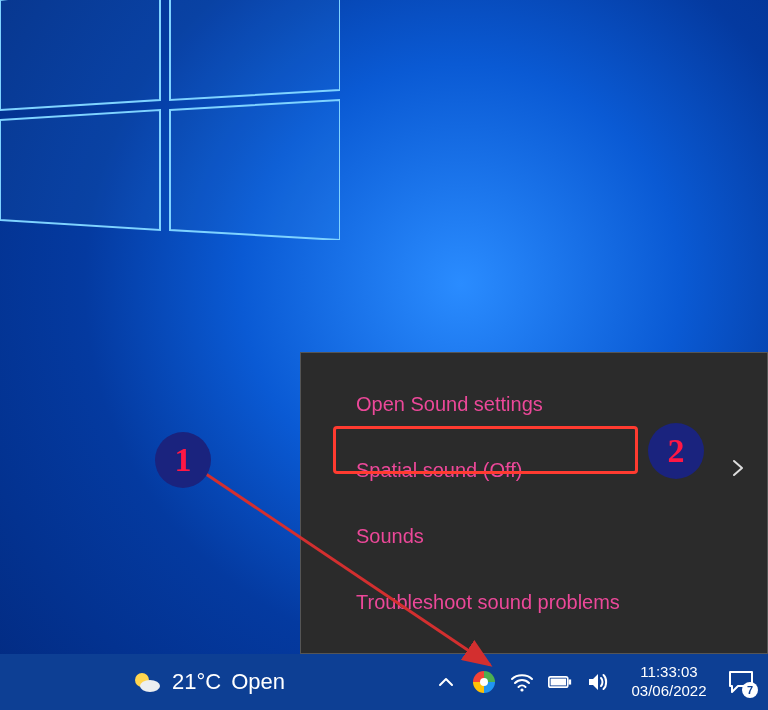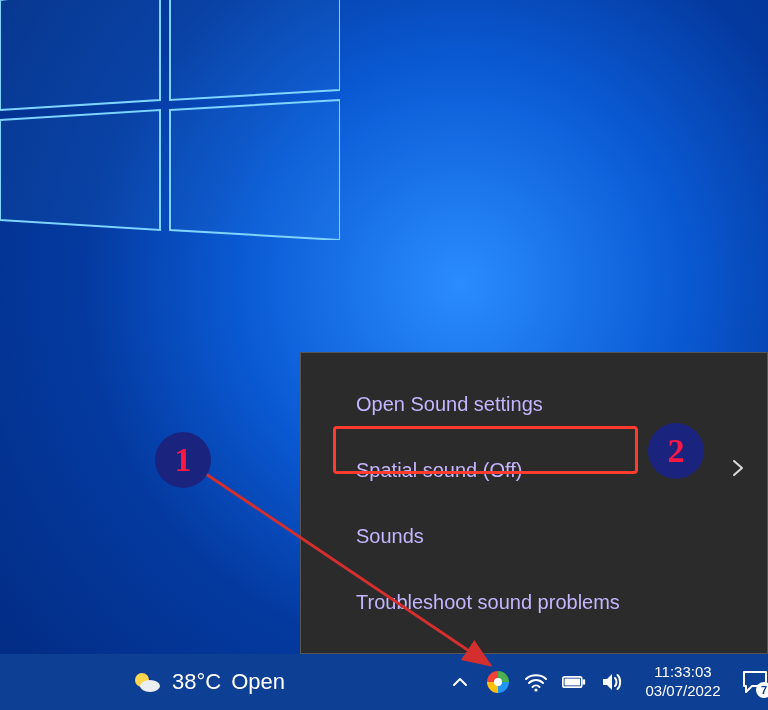--- a/index.html
+++ b/index.html
@@ -41,21 +41,21 @@
     border: 1px solid #555;
     box-sizing: border-box;
     z-index: 10;
     display: flex;
     flex-direction: column;
     justify-content: space-around;
     padding: 18px 0;
   }
 
   .menu-item {
-    color: #c4b5fd;
+    color: #ec4899;
     font-size: 20px;
     padding: 8px 30px 8px 55px;
     cursor: pointer;
     position: relative;
     line-height: 1.4;
   }
 
   .menu-item .chev {
     position: absolute;
     right: 22px;
@@ -100,20 +100,21 @@
   .weather .wicon {
     width: 32px;
     height: 32px;
   }
 
   .tray {
     margin-left: auto;
     display: flex;
     align-items: center;
     gap: 14px;
+    padding-right: 14px;
   }
 
   .tray .chevup {
     font-size: 18px;
     cursor: pointer;
   }
 
   .tray-icon {
     width: 24px;
     height: 24px;
@@ -231,21 +232,21 @@
   </defs>
   <line x1="20" y1="15" x2="310" y2="210" stroke="#d32f2f" stroke-width="3" marker-end="url(#arrowhead)"></line>
 </svg>
 
 <div class="taskbar">
   <div class="weather">
     <svg class="wicon" viewBox="0 0 32 32">
       <circle cx="12" cy="14" r="7" fill="#ffd54f"></circle>
       <ellipse cx="20" cy="20" rx="10" ry="6" fill="#eceff1"></ellipse>
     </svg>
-    <span>38°C</span>
+    <span>21°C</span>
     <span>Open</span>
   </div>
 
   <div class="tray">
     <div class="tray-icon chevup">
       <svg width="16" height="12" viewBox="0 0 16 12">
           <path d="M2 9 L8 3 L14 9" stroke="#fff" stroke-width="2" fill="none" stroke-linecap="round" stroke-linejoin="round"></path>
         </svg>
     </div>
 
@@ -280,21 +281,21 @@
     <div class="tray-icon">
       <svg viewBox="0 0 24 24" width="24" height="24">
         <path d="M3 9 L7 9 L12 4 L12 20 L7 15 L3 15 Z" fill="#fff"></path>
         <path d="M15 8 C17 10 17 14 15 16" stroke="#fff" stroke-width="2" fill="none" stroke-linecap="round"></path>
         <path d="M17.5 5 C21 8 21 16 17.5 19" stroke="#fff" stroke-width="2" fill="none" stroke-linecap="round"></path>
       </svg>
     </div>
 
     <div class="clock">
       <span>11:33:03</span>
-      <span>03/07/2022</span>
+      <span>03/06/2022</span>
     </div>
 
     <div class="action-center">
       <svg viewBox="0 0 26 24" width="26" height="24">
         <path d="M2 2 L24 2 L24 16 L10 16 L4 22 L4 16 L2 16 Z" stroke="#fff" stroke-width="2" fill="none" stroke-linejoin="round"></path>
       </svg>
       <div class="badge">7</div>
     </div>
   </div>
 </div>

